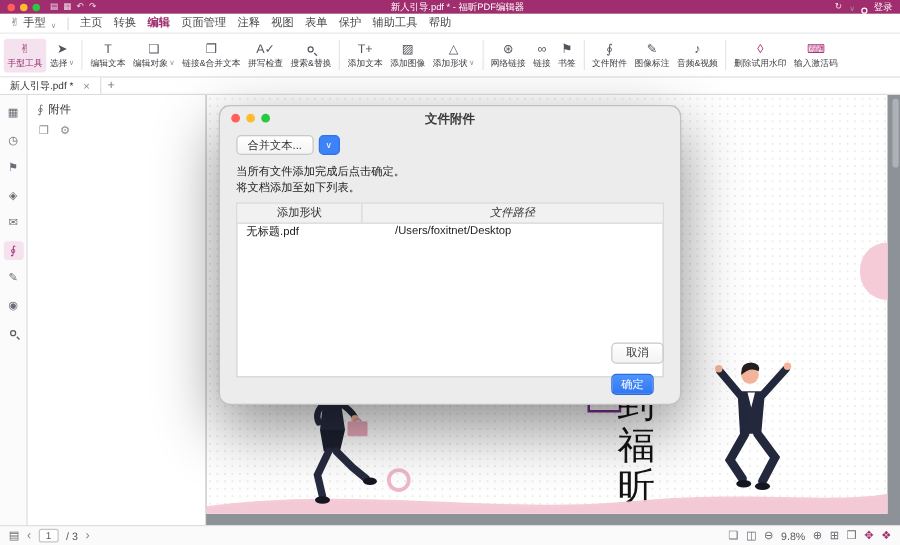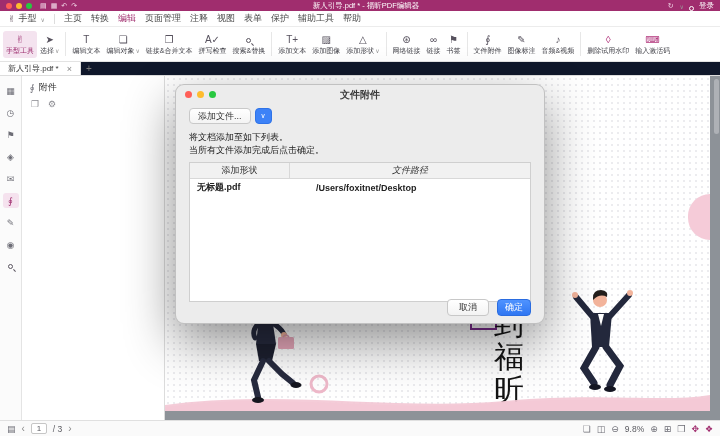--- a/index.html
+++ b/index.html
@@ -18,34 +18,34 @@
   .mag::after { content:""; position:absolute; width:3px; height:1px; background:#fff; transform:rotate(45deg); left:4px; top:5px; }
   .mag.dark { border-color:#5a5560; } .mag.dark::after { background:#5a5560; }
 
   
   .menubar { position:absolute; top:11px; left:0; right:0; height:16px; background:#fff; border-bottom:1px solid #ececec; display:flex; align-items:center; padding:0 8px; gap:9px; font-size:9px; color:#4a4a4a; }
   .tool-select { display:flex; align-items:center; gap:3px; color:#444; }
   .tool-select .ic { font-size:9px; color:#6a5a66; }
   .chev::after { content:"∨"; font-size:6px; color:#999; margin-left:1px; }
   .vdiv { width:1px; height:10px; background:#ddd; }
   .mi { cursor:default; }
-  .mi.active { color:#a02d6e; font-weight:normal; }
+  .mi.active { color:#a02d6e; font-weight:bold; }
 
   
   .ribbon { position:absolute; top:27px; left:0; right:0; height:35px; background:#fff; border-bottom:1px solid #e3e3e3; display:flex; align-items:center; padding:0 3px; overflow:hidden; }
   .tool { display:flex; flex-direction:column; align-items:center; justify-content:center; padding:2px 3px; border-radius:3px; }
   .tool .ic { font-size:10px; height:13px; line-height:13px; color:#57525e; }
   .tool .lb { font-size:7px; color:#3f3f46; white-space:nowrap; display:flex; align-items:center; }
   .tool.active { background:#f4e3ef; }
   .tool.active .ic, .tool.active .lb { color:#9c2d6e; }
   .tool.accent .ic { color:#b0327a; }
   .sep { width:1px; height:24px; background:#e7e7e7; margin:0 3px; flex:none; }
 
   
-  .tabrow { position:absolute; top:62px; left:0; right:0; height:14px; background:#0f172a; border-bottom:1px solid #ddd; display:flex; align-items:stretch; }
+  .tabrow { position:absolute; top:62px; left:0; right:0; height:14px; background:#ffffff; border-bottom:1px solid #ddd; display:flex; align-items:stretch; }
   .doctab { background:#fff; display:flex; align-items:center; gap:8px; padding:0 8px; font-size:8px; color:#333; border-right:1px solid #e0e0e0; }
   .tabx { color:#888; font-size:9px; }
   .addtab { width:16px; display:flex; align-items:center; justify-content:center; color:#777; font-size:10px; }
 
   
   .main { position:absolute; top:76px; bottom:16px; left:0; right:0; display:flex; }
   .strip { width:22px; background:#fbfbfb; border-right:1px solid #e4e4e4; display:flex; flex-direction:column; align-items:center; padding-top:7px; gap:7px; flex:none; }
   .sic { width:16px; height:15px; display:flex; align-items:center; justify-content:center; font-size:9px; color:#6d6d76; border-radius:3px; }
   .sic.active { color:#a02d6e; background:#f5e2ee; }
 
@@ -76,24 +76,24 @@
   .dlg-body { padding:3px 13px 10px; position:relative; height:220px; }
   .add-row { display:flex; align-items:center; gap:4px; }
   .btn { display:inline-flex; align-items:center; justify-content:center; font-size:9px; border-radius:4px; }
   .btn.plain { background:linear-gradient(#ffffff,#f4f4f4); border:1px solid #c9c9c9; color:#333; height:16px; padding:0 8px; }
   .dd-btn { width:17px; height:16px; background:#3d82f7; border:1px solid #2f73e8; border-radius:4px; color:#fff; display:flex; align-items:center; justify-content:center; font-size:7px; }
   .instr { margin-top:7px; font-size:9px; color:#222; line-height:13px; }
   .ftable { margin-top:5px; border:1px solid #cfcfcf; background:#fff; height:140px; }
   .thead { display:flex; height:16px; background:#f1f1f1; border-bottom:1px solid #d8d8d8; align-items:center; font-size:9px; color:#333; }
   .th1 { width:100px; text-align:center; border-right:1px solid #d8d8d8; height:100%; line-height:15px; }
   .th2 { flex:1; text-align:center;font-style:italic; }
-  .trow { display:flex; height:17px; align-items:center; font-size:9px; color:#222;font-weight:bold; }
+  .trow { display:flex; height:17px; align-items:flex-start; font-size:9px; color:#222; }
   .td1 { width:100px; padding-left:7px; }
   .td2 { flex:1; padding-left:7px;margin-left:19px; }
-  .dlg-actions { position:absolute; right:13px; bottom:9px; display:flex; gap:8px; }
+  .dlg-actions { position:absolute; right:13px; bottom:9px; display:flex; gap:8px;flex-direction:column; }
   .btn.cancel { background:linear-gradient(#ffffff,#f3f3f3); border:1px solid #c8c8c8; color:#333; width:42px; height:17px; }
   .btn.ok { background:linear-gradient(#4f93ff,#2f76f2); border:1px solid #2a6ce0; color:#fff; width:34px; height:17px; }
 
   
   .statusbar { position:absolute; bottom:0; left:0; right:0; height:16px; background:#fafafa; border-top:1px solid #e0e0e0; display:flex; align-items:center; padding:0 7px; gap:6px; font-size:8.5px; color:#5a5a60; }
   .pagebox { border:1px solid #c6c6c6; background:#fff; width:16px; height:11px; display:flex; align-items:center; justify-content:center; font-size:8px; border-radius:2px; }
   .sb-sp { flex:1; }
   .sbic { font-size:9px; color:#6d6d76; }
   .sbic.purple { color:#a02d6e; }
   .navarrow { font-size:10px; color:#888; line-height:10px; }
@@ -370,26 +370,26 @@
   <div class="dlg-titlebar">
     <div class="dlg-dots">
       <span class="dot red"></span>
       <span class="dot yel"></span>
       <span class="dot grn"></span>
     </div>
     <span>文件附件</span>
   </div>
   <div class="dlg-body">
     <div class="add-row">
-      <button class="btn plain">添加文件...</button>
+      <button class="btn plain">合并文本...</button>
       <span class="dd-btn">∨</span>
     </div>
     <div class="instr">
+      <div>当所有文件添加完成后点击确定。</div>
       <div>将文档添加至如下列表。</div>
-      <div>当所有文件添加完成后点击确定。</div>
     </div>
     <div class="ftable">
       <div class="thead">
         <div class="th1">添加形状</div>
         <div class="th2">文件路径</div>
       </div>
       <div class="trow">
         <div class="td1">无标题.pdf</div>
         <div class="td2">/Users/foxitnet/Desktop</div>
       </div>

